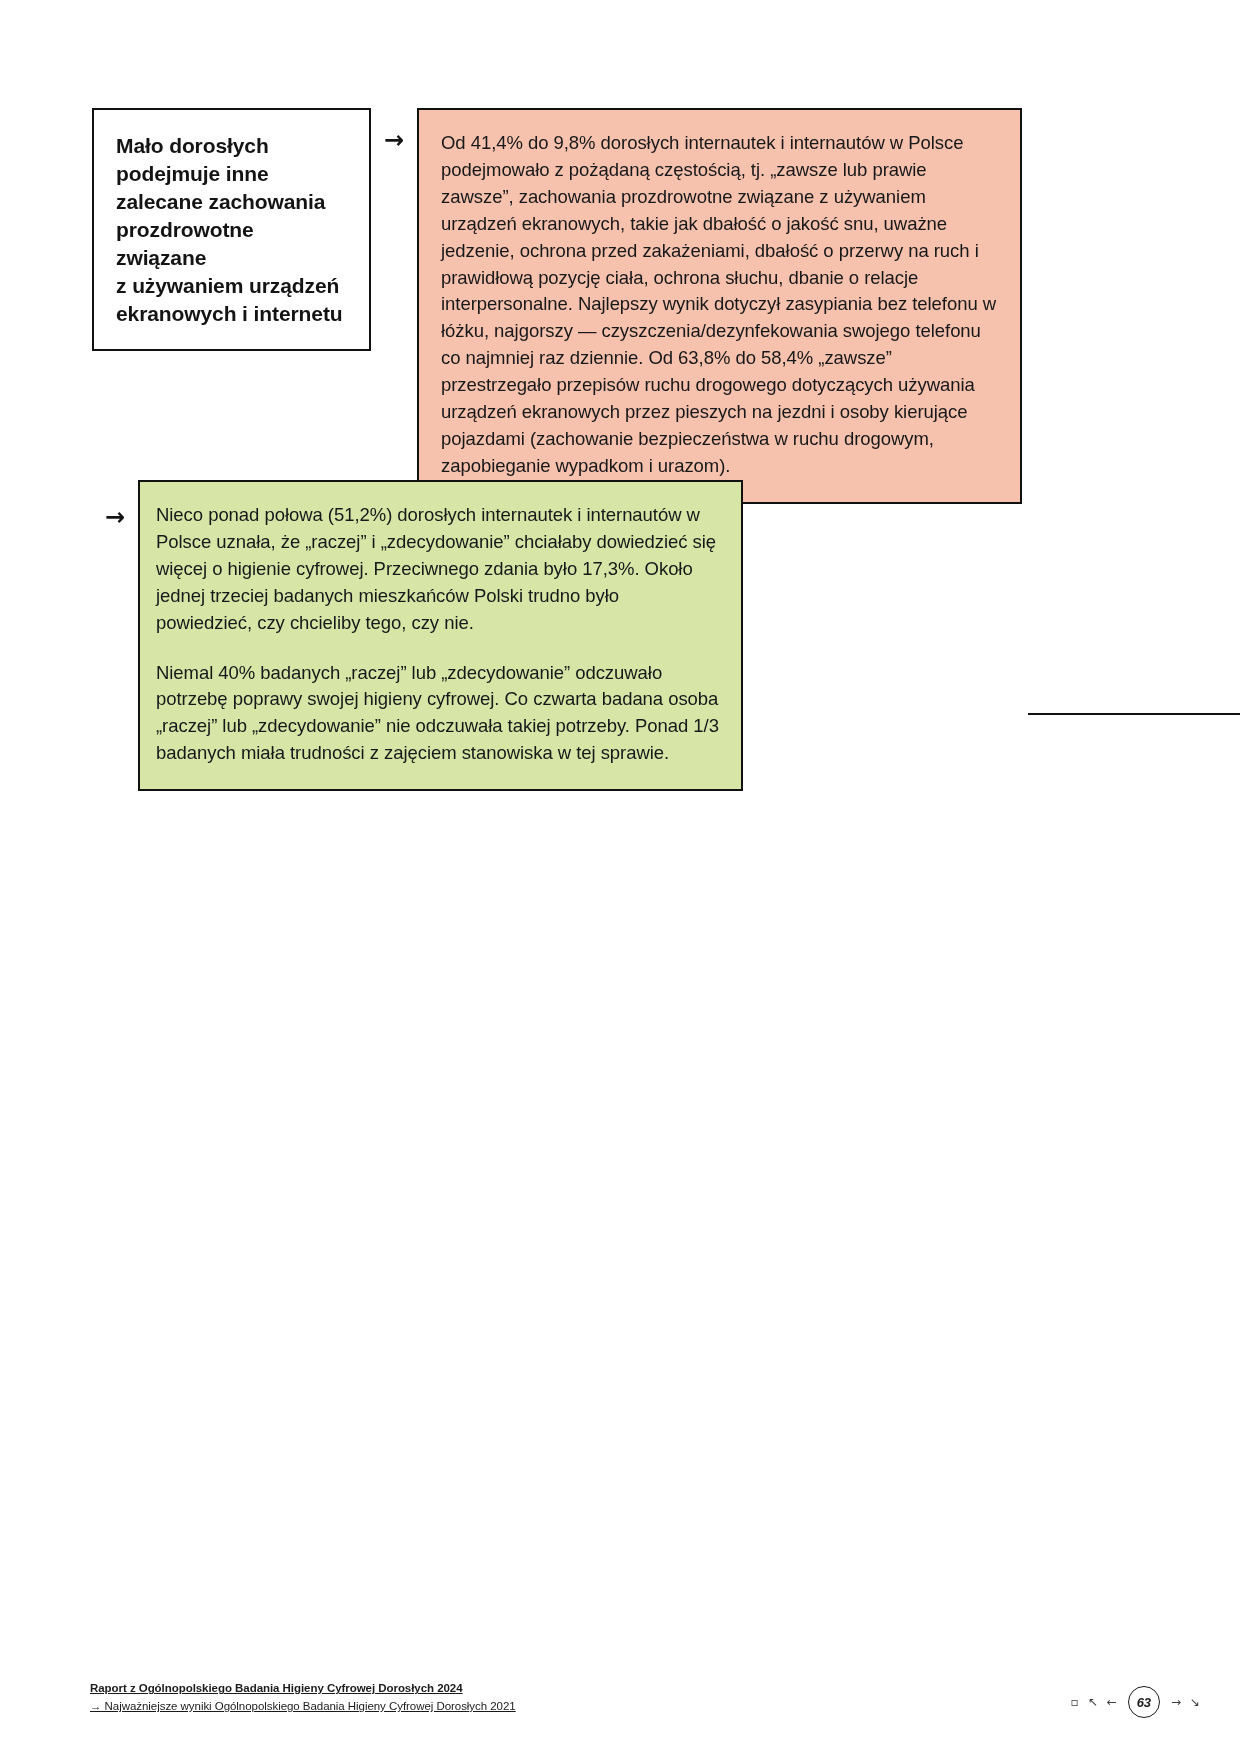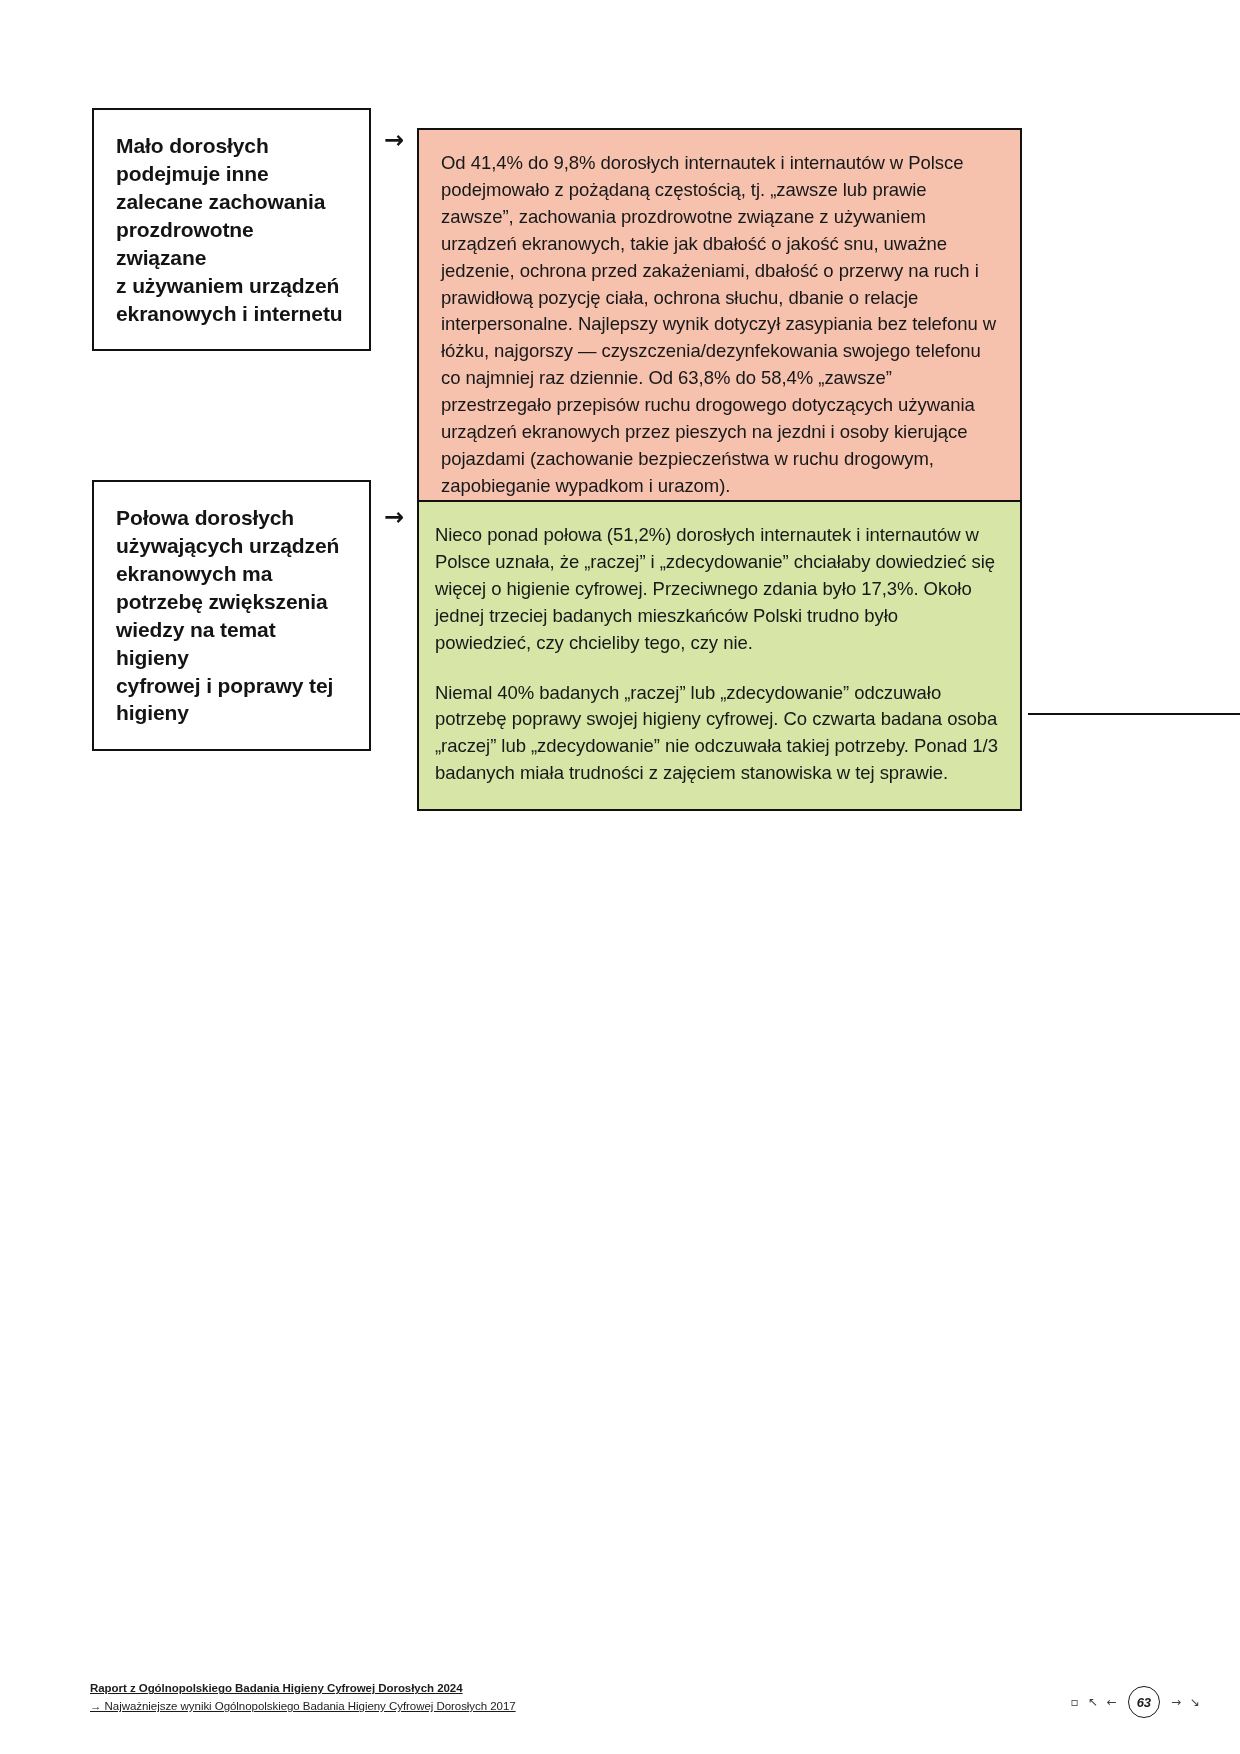--- a/index.html
+++ b/index.html
@@ -67,21 +67,20 @@
   }
   #block-1 .arrow-cell { padding-top: 20px; }
   #block-2 .arrow-cell { padding-top: 25px; }
 
   
   .body-card {
     width: 605px;
     box-sizing: border-box;
     border: 2px solid #111111;
     padding: 20px 22px 22px 22px;
-    margin-top: 20px;
   }
   .body-card.salmon { background: #f6c1ad; }
   .body-card.green  { background: #d7e6a6; padding-left: 16px; }
 
   .body-card p {
     margin: 0;
     font-size: 18.5px;
     line-height: 1.455;
     letter-spacing: -0.05px;
     color: #17181a;
@@ -174,44 +173,35 @@
     </div>
     <div class="arrow-cell">
       <span class="arrow-glyph">→</span>
     </div>
     <div class="body-card salmon">
       <p>Od 41,4% do 9,8% dorosłych internautek i internautów w Polsce podejmowało z pożądaną częstością, tj. „zawsze lub prawie zawsze”, zachowania prozdrowotne związane z używaniem urządzeń ekranowych, takie jak dbałość o jakość snu, uważne jedzenie, ochrona przed zakażeniami, dbałość o przerwy na ruch i prawidłową pozycję ciała, ochrona słuchu, dbanie o relacje interpersonalne. Najlepszy wynik dotyczył zasypiania bez telefonu w łóżku, najgorszy — czyszczenia/dezynfekowania swojego telefonu co najmniej raz dziennie. Od 63,8% do 58,4% „zawsze” przestrzegało przepisów ruchu drogowego dotyczących używania urządzeń ekranowych przez pieszych na jezdni i osoby kierujące pojazdami (zachowanie bezpieczeństwa w ruchu drogowym, zapobieganie wypadkom i urazom).</p>
     </div>
   </div>
 
   <div class="block" id="block-2">
-    <div class="heading-card">
-      <div class="heading-text">Połowa dorosłych
-używających urządzeń
-ekranowych ma
-potrzebę zwiększenia
-wiedzy na temat higieny
-cyfrowej i poprawy tej
-higieny</div>
-    </div>
     <div class="arrow-cell">
       <span class="arrow-glyph">→</span>
     </div>
     <div class="body-card green">
       <p>Nieco ponad połowa (51,2%) dorosłych internautek i internautów w Polsce uznała, że „raczej” i „zdecydowanie” chciałaby dowiedzieć się więcej o higienie cyfrowej. Przeciwnego zdania było 17,3%. Około jednej trzeciej badanych mieszkańców Polski trudno było powiedzieć, czy chcieliby tego, czy nie.</p>
       <p>Niemal 40% badanych „raczej” lub „zdecydowanie” odczuwało potrzebę poprawy swojej higieny cyfrowej. Co czwarta badana osoba „raczej” lub „zdecydowanie” nie odczuwała takiej potrzeby. Ponad 1/3 badanych miała trudności z zajęciem stanowiska w tej sprawie.</p>
     </div>
   </div>
 
   <div class="bleed-rule"></div>
 
   <div class="footer">
     <div class="footer-text">
       <div class="footer-line-1">Raport z Ogólnopolskiego Badania Higieny Cyfrowej Dorosłych 2024</div>
-      <div class="footer-line-2">→ Najważniejsze wyniki Ogólnopolskiego Badania Higieny Cyfrowej Dorosłych 2017</div>
+      <div class="footer-line-2">→ Najważniejsze wyniki Ogólnopolskiego Badania Higieny Cyfrowej Dorosłych 2021</div>
     </div>
 
     <div class="footer-nav">
       <span class="nav-ico">▫</span>
       <span class="nav-ico">↖</span>
       <span class="nav-ico">←</span>
       <span class="page-badge">63</span>
       <span class="nav-ico">→</span>
       <span class="nav-ico">↘</span>
     </div>

